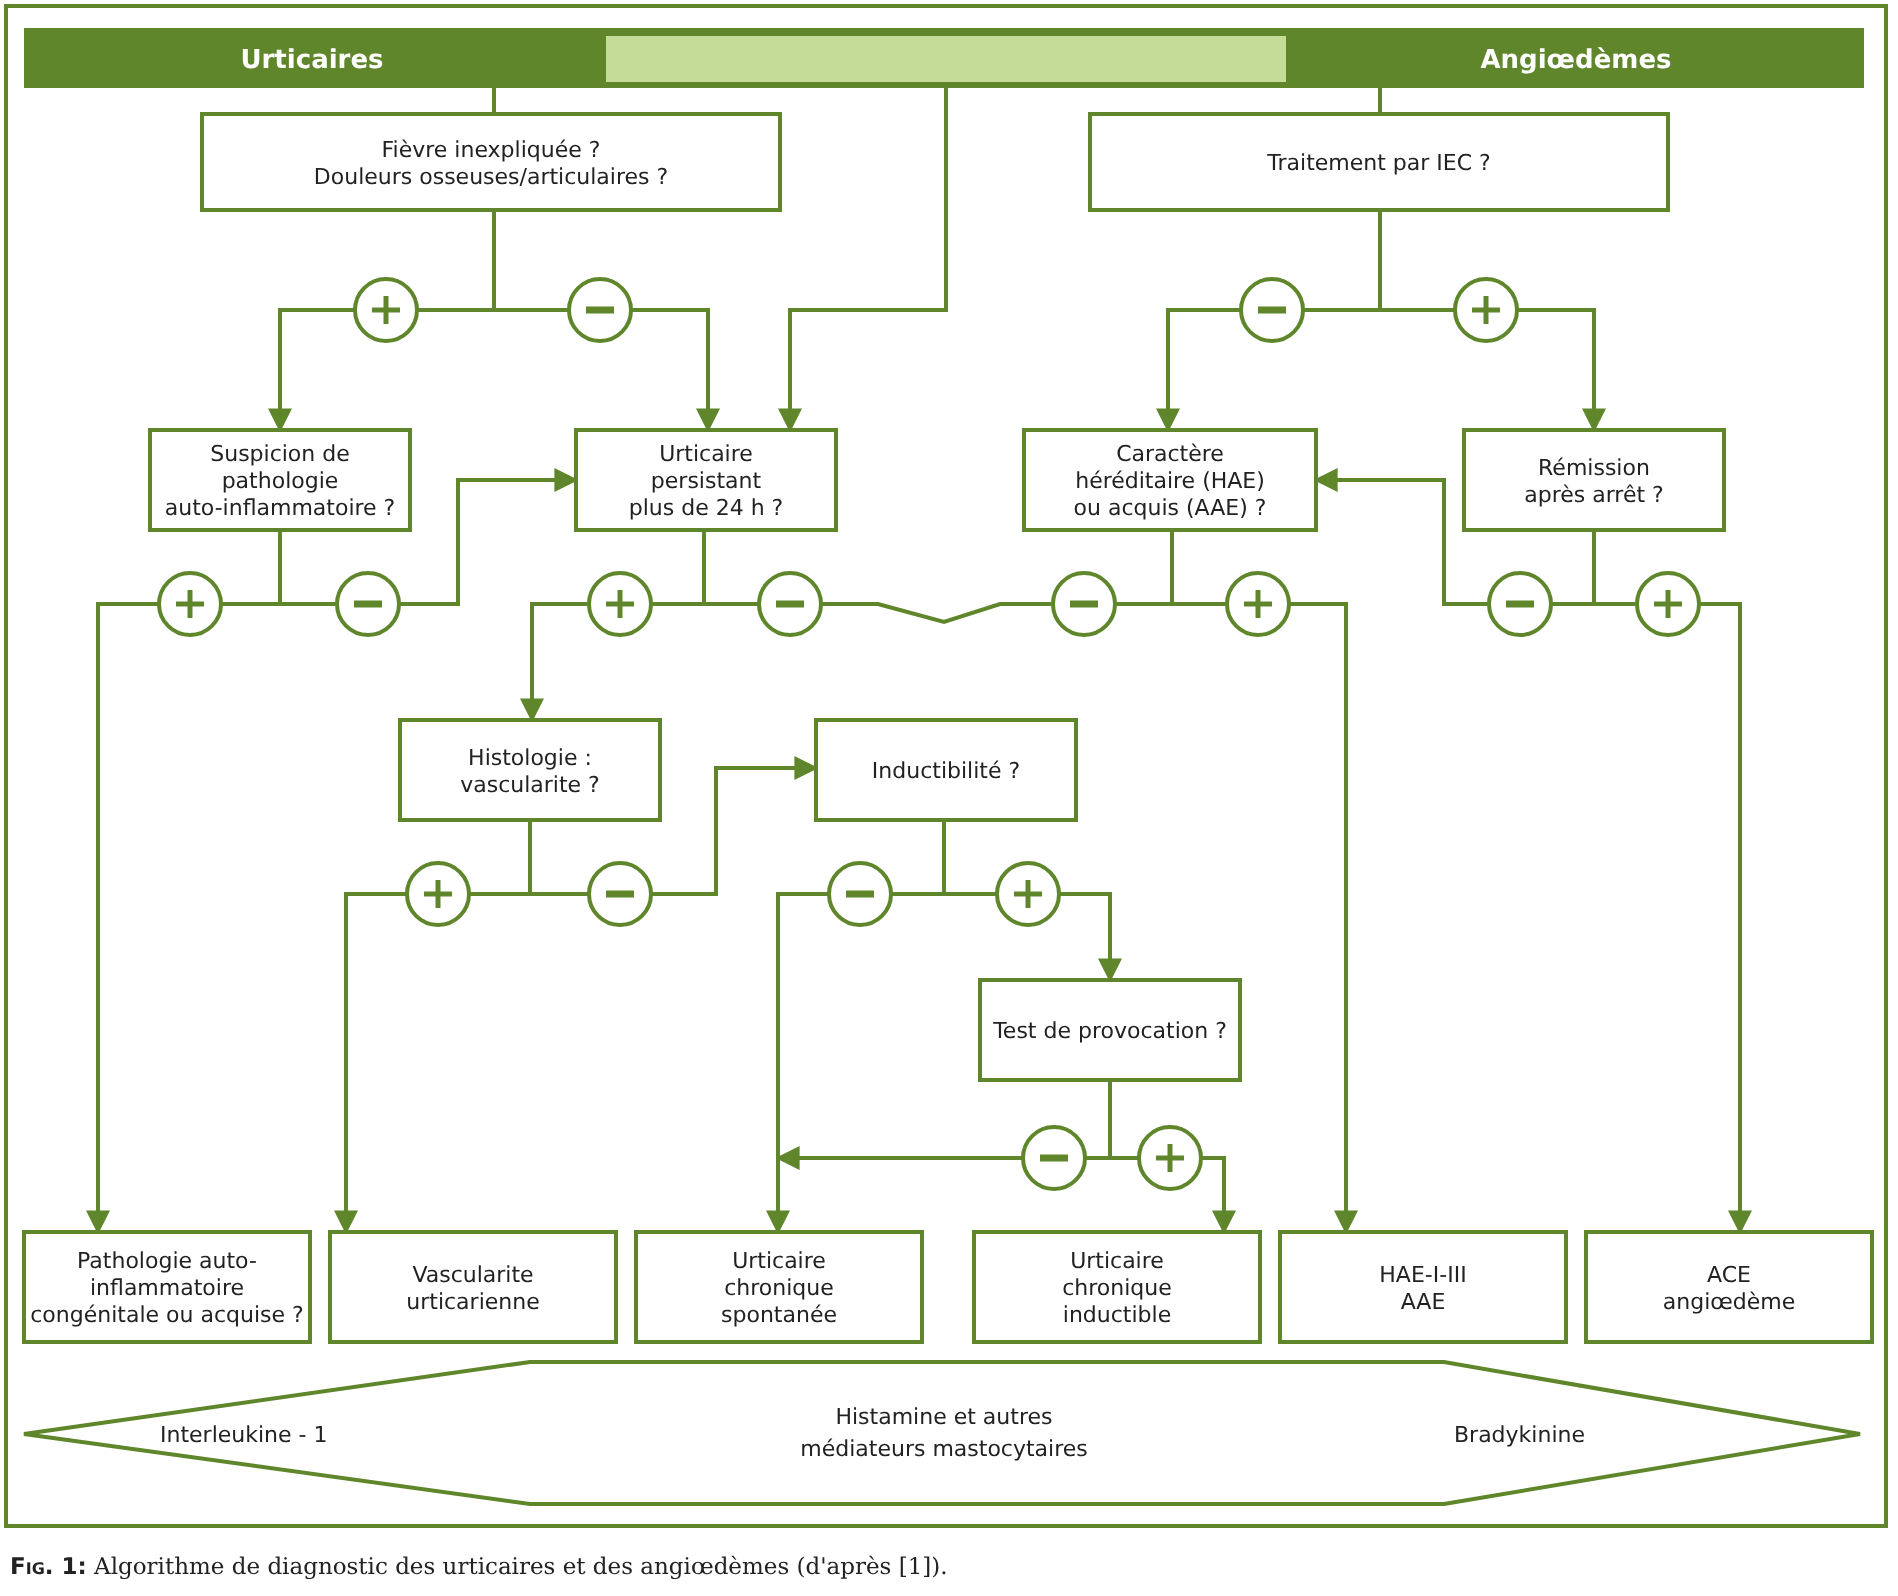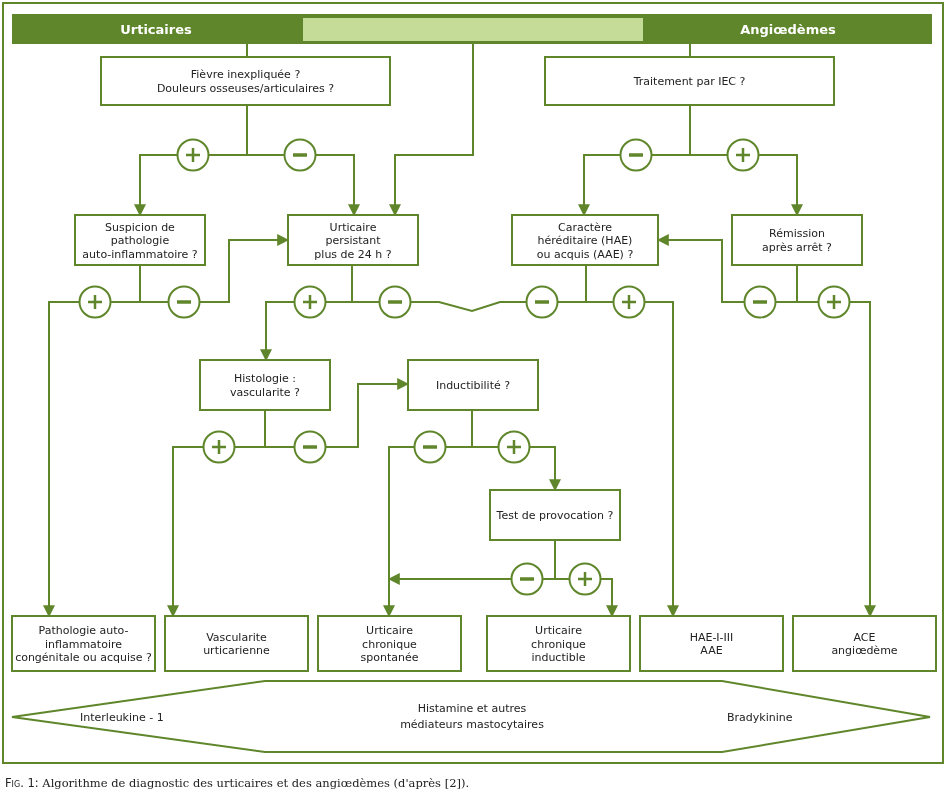--- a/index.html
+++ b/index.html
@@ -3,21 +3,21 @@
 <meta charset="utf-8">
 <style>
   html, body { margin: 0; padding: 0; background: #ffffff; }
   body { width: 949px; height: 798px; position: relative; overflow: hidden;
          font-family: "DejaVu Sans", sans-serif; }
   #diagram { position: absolute; left: 0; top: 0; }
   .box-text { font-family: "DejaVu Sans", sans-serif; font-size: 11px; fill: #222; }
   .header-text { font-family: "DejaVu Sans", sans-serif; font-size: 13px; font-weight: bold; fill: #ffffff; }
   .caption { position: absolute; left: 5px; top: 776px; font-family: "DejaVu Serif", serif;
              font-size: 11.5px; color: #222; white-space: nowrap; }
-  .caption .fig { font-family: "DejaVu Sans", sans-serif; font-weight: normal; font-variant: small-caps; }
+  .caption .fig { font-family: "DejaVu Sans", sans-serif; font-weight: bold; font-variant: small-caps; }
 </style>
 </head>
 <body>
 
 <svg id="diagram" width="949" height="770" viewBox="0 0 949 770" xmlns="http://www.w3.org/2000/svg">
   <defs>
     <marker id="arrow" viewBox="0 0 10 10" refX="9" refY="5" markerWidth="6" markerHeight="6" orient="auto-start-reverse" markerUnits="strokeWidth">
       <path d="M0,0 L10,5 L0,10 z" fill="#5f862b"></path>
     </marker>
   </defs>
@@ -224,13 +224,13 @@
       </g>
     </g>
 
   <polygon points="12,717 265,681 722,681 930,717 722,752 265,752" fill="#ffffff" stroke="#5f862b" stroke-width="2"></polygon>
   <text class="box-text" x="80" y="721">Interleukine - 1</text>
   <text class="box-text" x="472" y="712" text-anchor="middle">Histamine et autres</text>
   <text class="box-text" x="472" y="728" text-anchor="middle">médiateurs mastocytaires</text>
   <text class="box-text" x="727" y="721">Bradykinine</text>
 </svg>
 
-<div class="caption"><span class="fig">Fig. 1:</span><span> Algorithme de diagnostic des urticaires et des angiœdèmes (d'après [2]).</span></div>
+<div class="caption"><span class="fig">Fig. 1:</span><span> Algorithme de diagnostic des urticaires et des angiœdèmes (d'après [1]).</span></div>
 
 </body></html>

